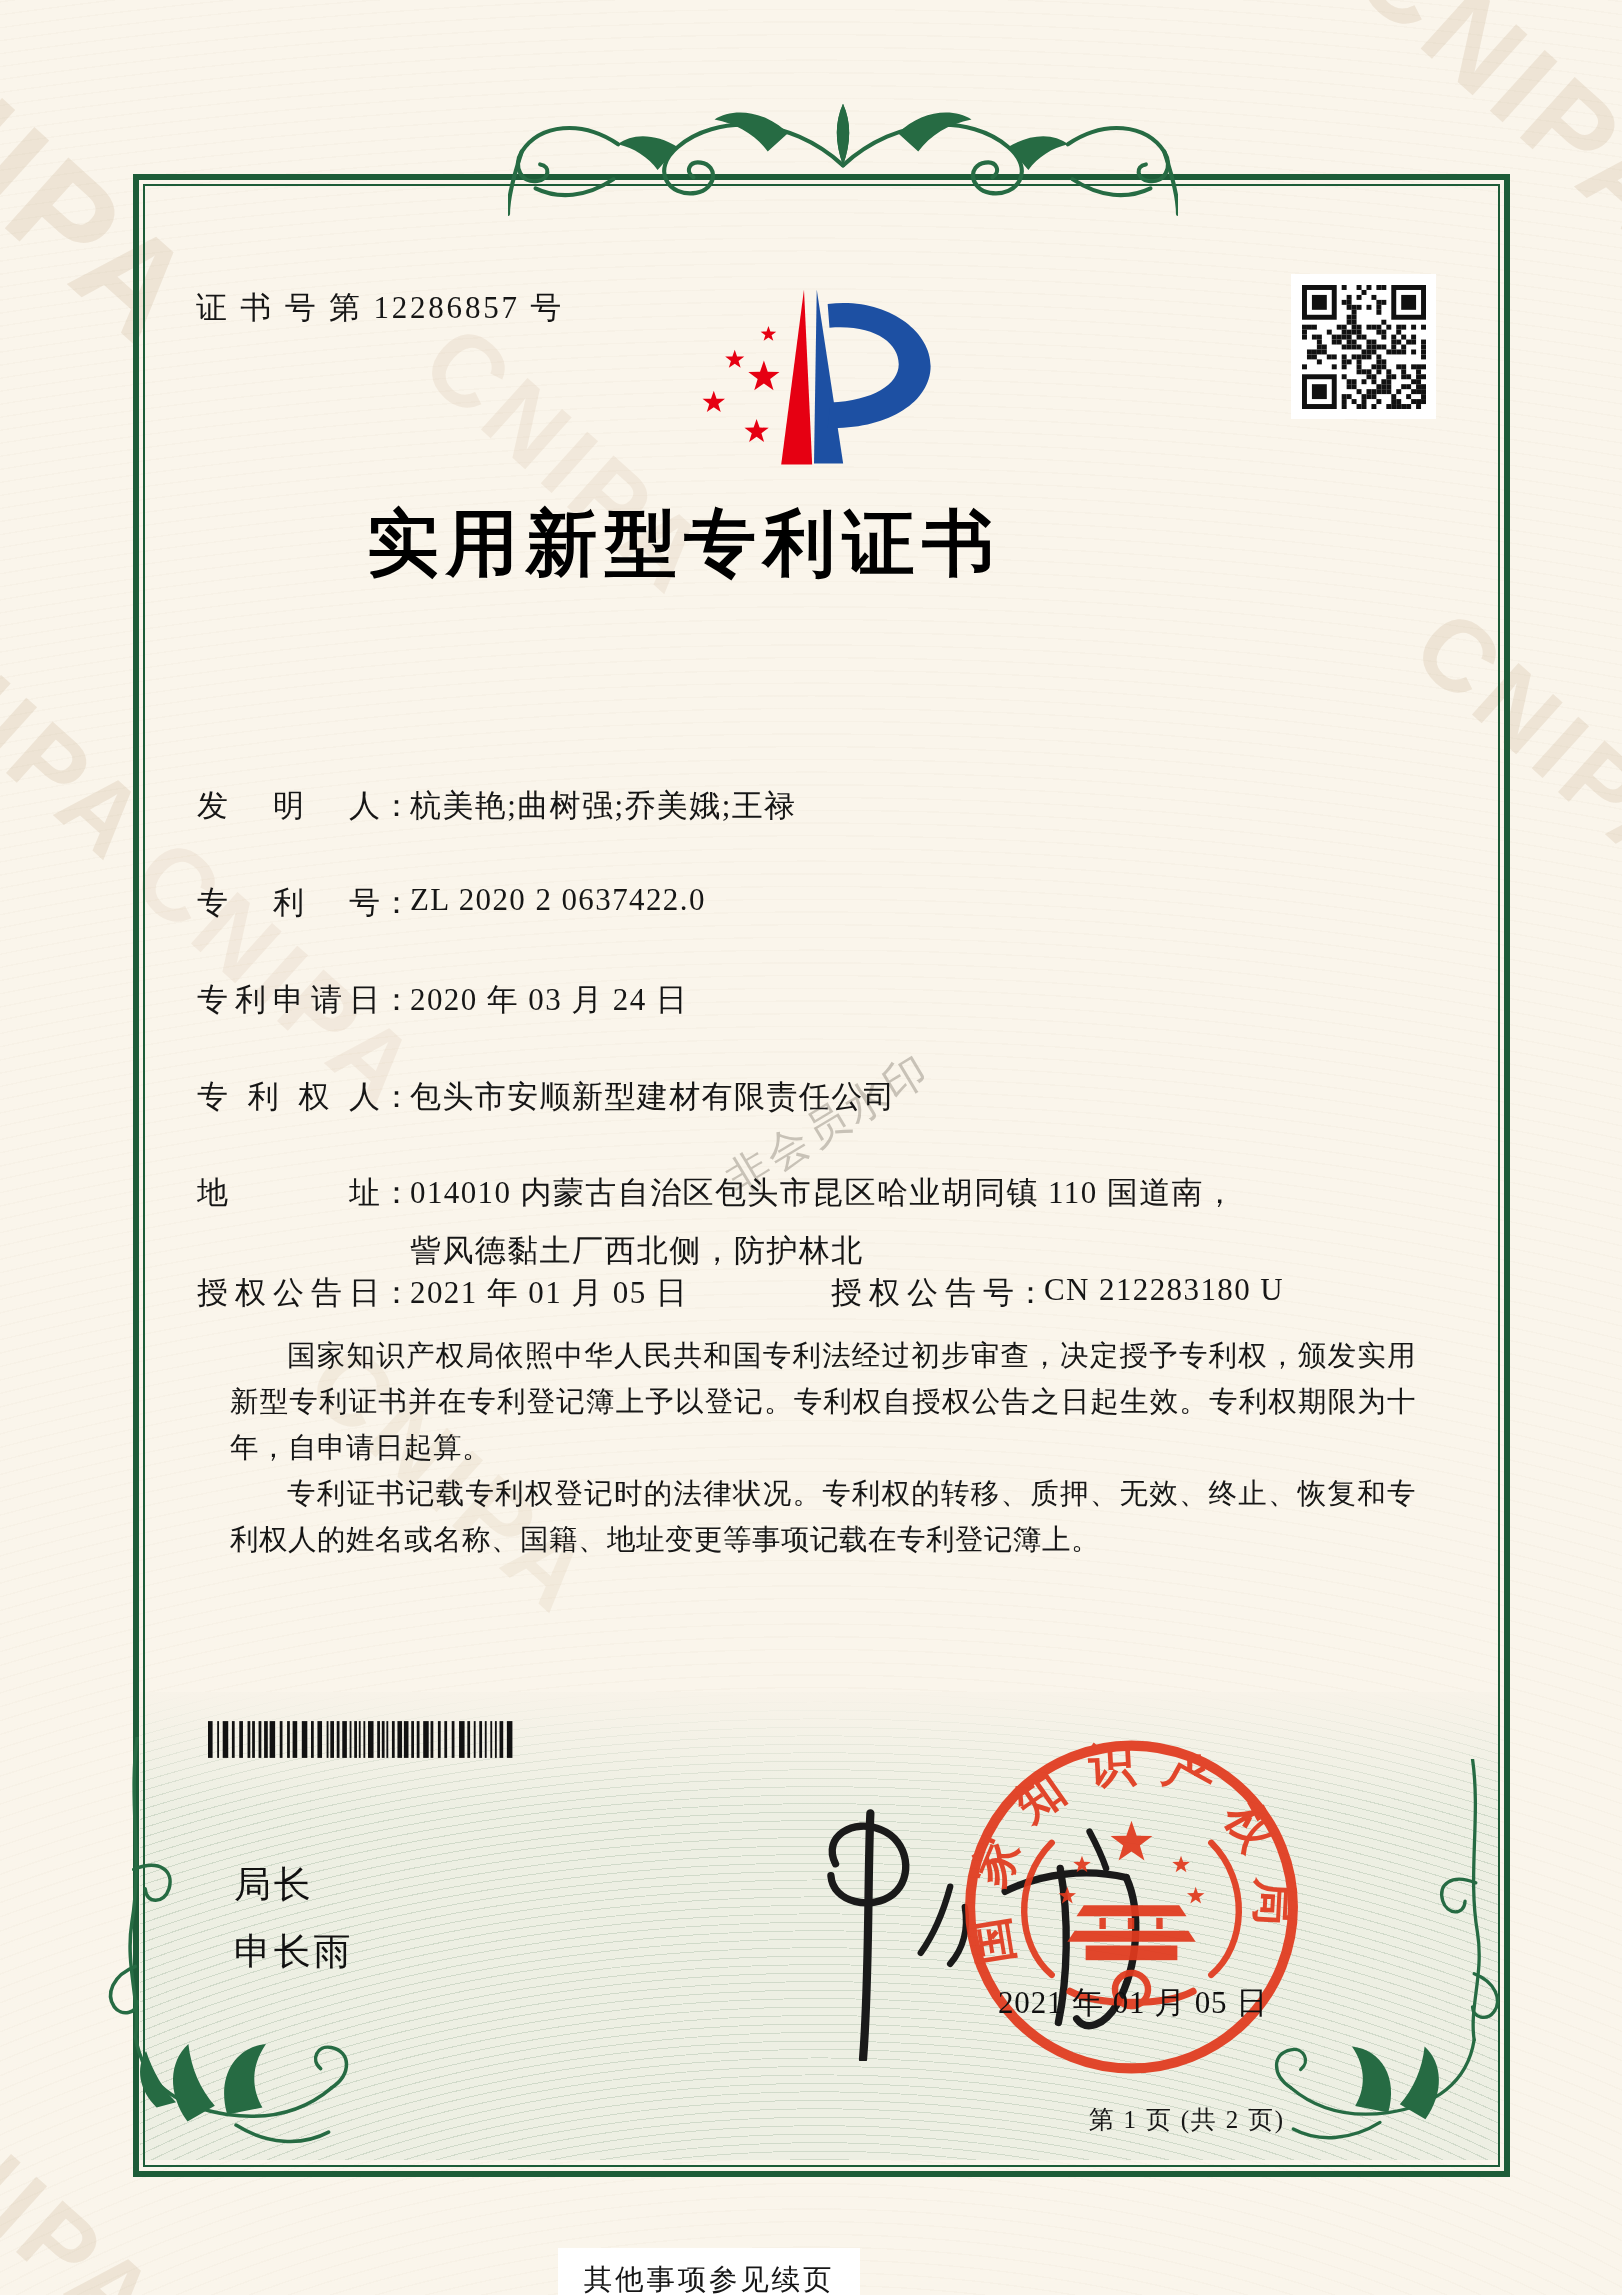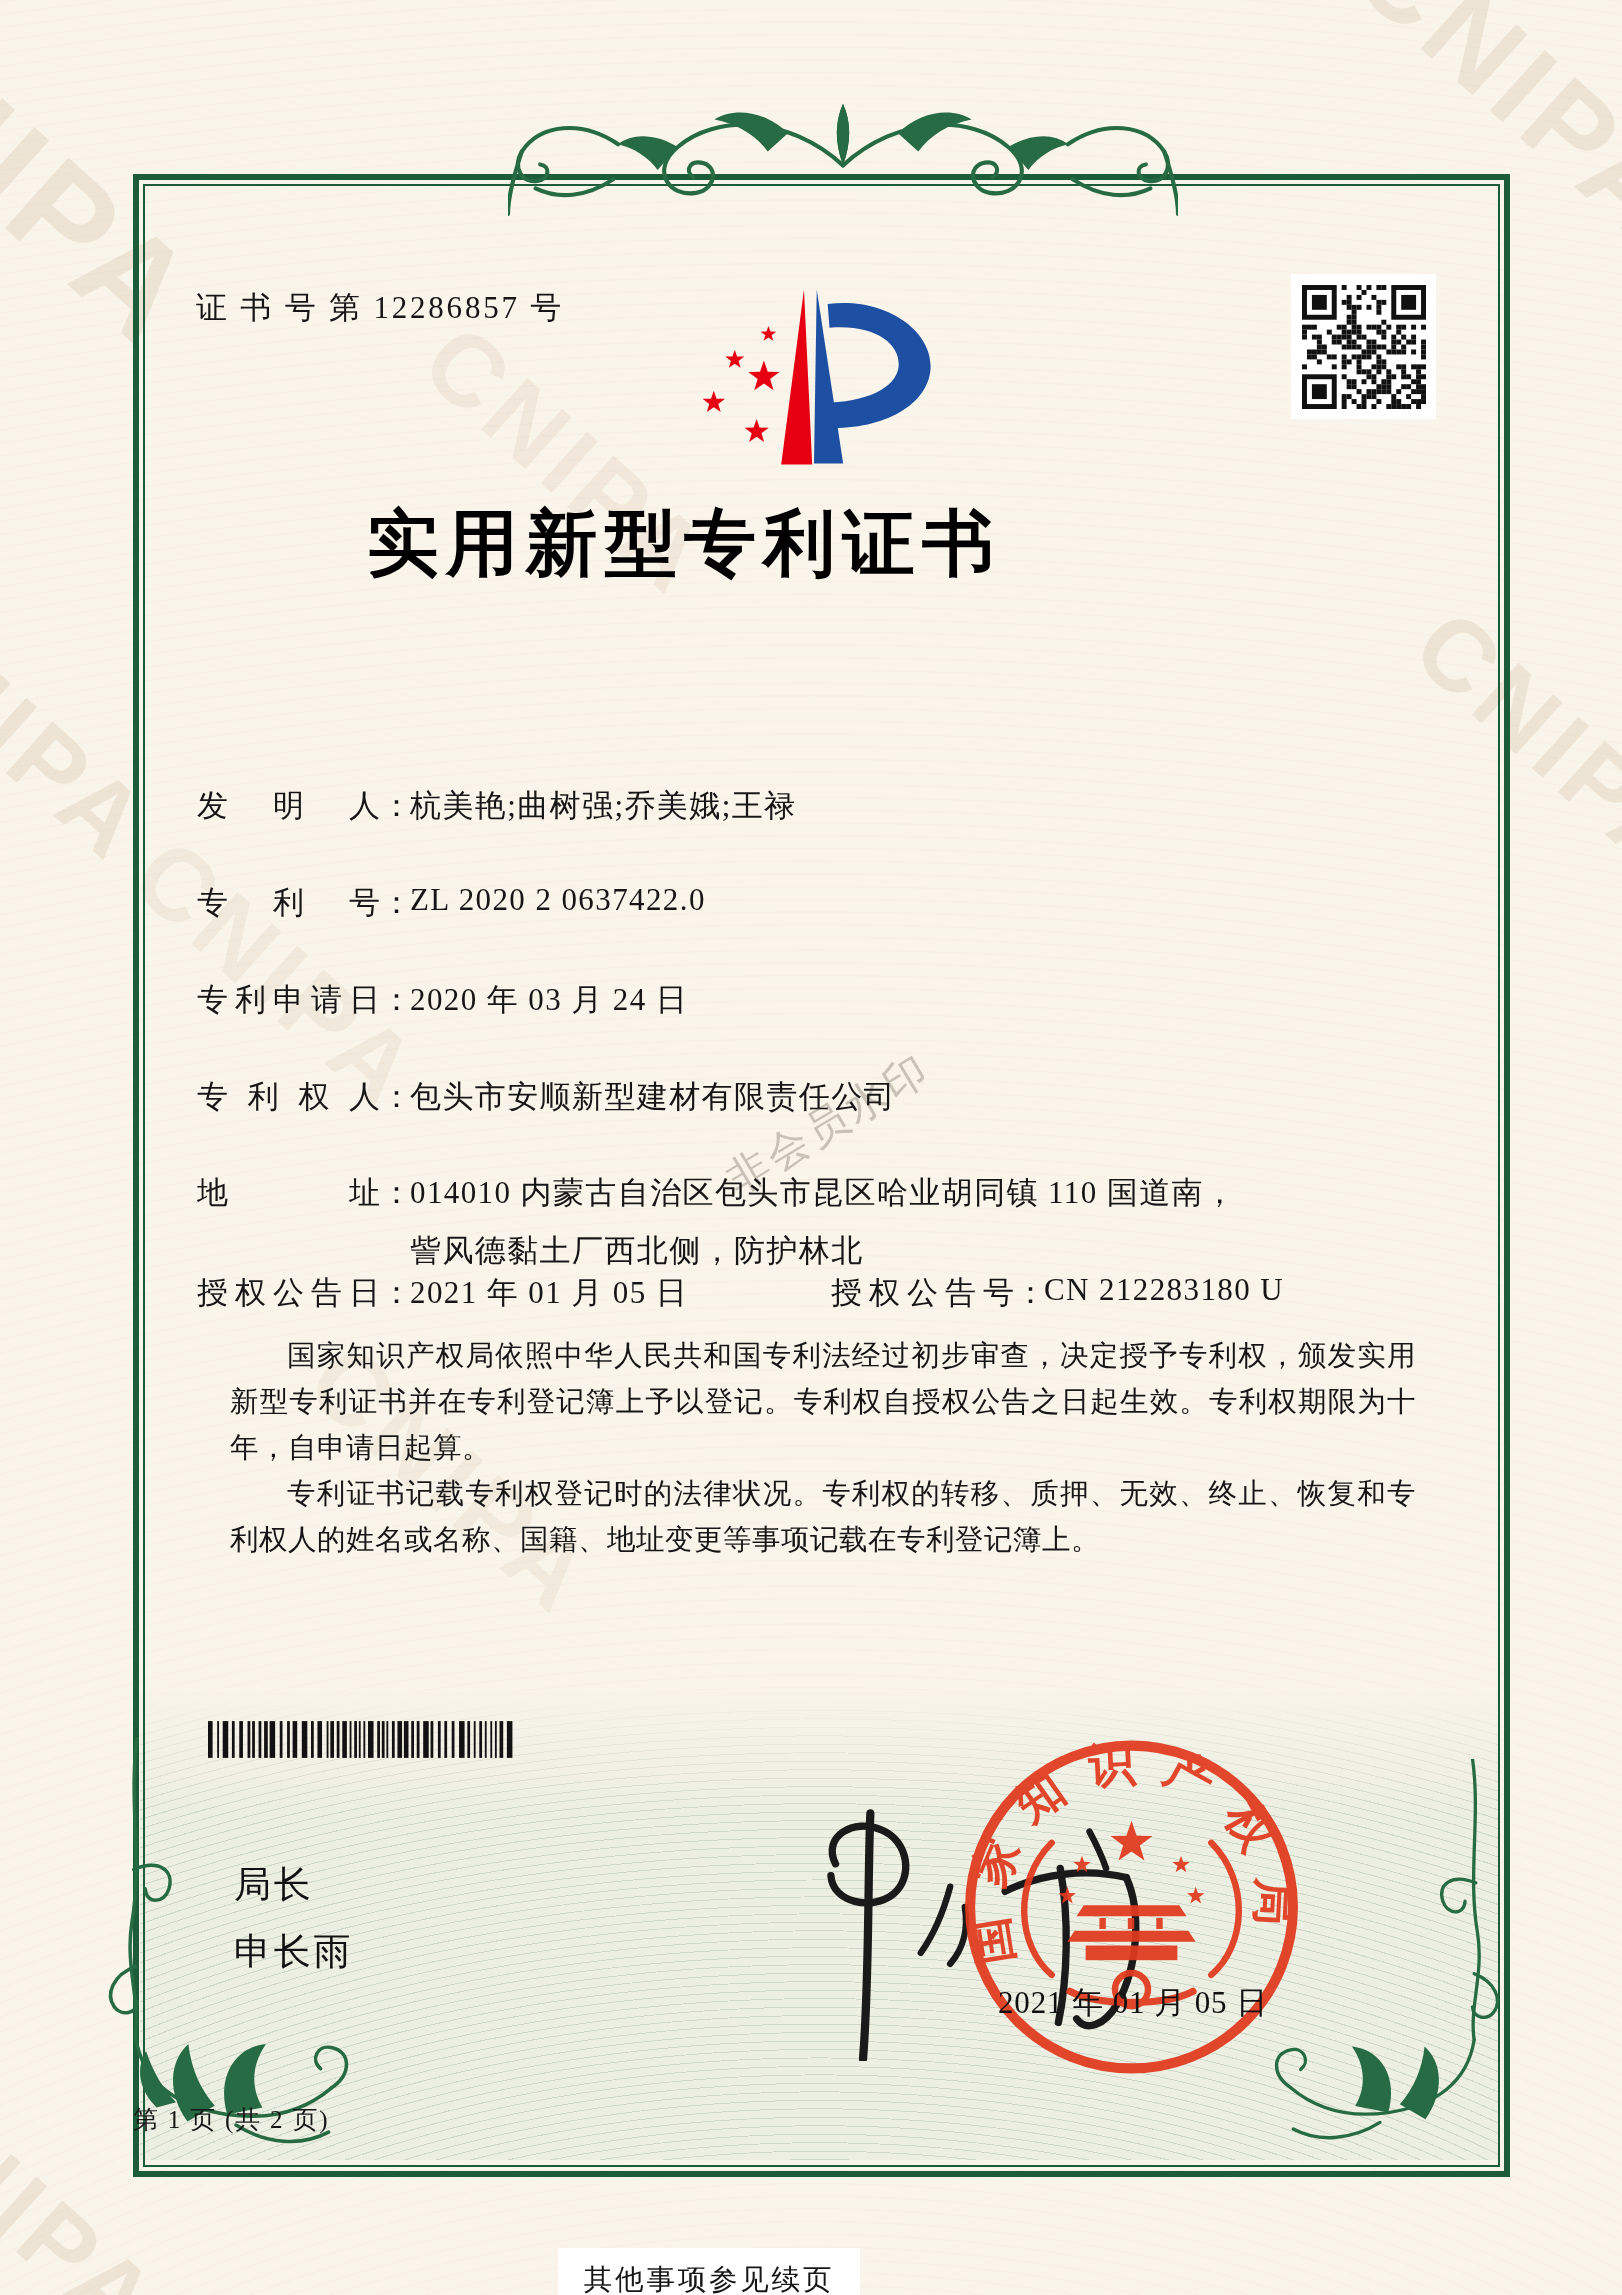--- a/index.html
+++ b/index.html
@@ -31,21 +31,21 @@
   .frow{position:absolute; left:197px; font-size:31px; letter-spacing:0.9px; white-space:nowrap;}
   .flabel{display:inline-block; width:184px; text-align:justify; text-align-last:justify; vertical-align:top;}
   .fcolon{display:inline-block; width:29px; vertical-align:top;}
   .fval{letter-spacing:1.4px;}
   .addr2{margin-left:213px; margin-top:15.6px; letter-spacing:1.4px;}
   .grant2{position:absolute; left:634px; top:0; white-space:nowrap;}
   .legal{left:230px; top:1333px; width:1186px; font-size:28.5px; line-height:46px; text-align:justify; letter-spacing:0.5px;}
   .legal p{margin:0; text-indent:2em;}
   .sign-label{left:234px; font-family:"Liberation Sans","DejaVu Sans",sans-serif; font-size:37px; letter-spacing:2.8px; color:#111; z-index:3;}
   .seal-date{left:973px; top:1982px; width:320px; text-align:center; font-size:31px; letter-spacing:0.9px; color:#101010; z-index:5;}
-  .pageno{left:133px; top:2103px; width:1152px; text-align:left; font-size:25px; letter-spacing:1.8px; z-index:3;}
+  .pageno{left:133px; top:2103px; width:1152px; text-align:right; font-size:25px; letter-spacing:1.8px; z-index:3;}
   .note-wrap{left:133px; top:2248px; width:1152px; text-align:center; z-index:3;}
   .note{display:inline-block; background:#ffffff; padding:13px 26px; font-size:28.5px; letter-spacing:2.8px;}
   .qr-box{left:1291px; top:274px; width:145px; height:145px; background:#fff; z-index:3;}
   .qr-box svg{position:absolute; left:11px; top:11px;}
   .seal{left:960px; top:1725px; z-index:4; opacity:.93;}
   .sig{left:785px; top:1795px; z-index:3;}
   .barcode{left:208px; top:1721px; z-index:3;}
   .logo{left:691px; top:285px; z-index:3;}
   .band{left:508px; top:77px; z-index:2;}
   .corner-bl{left:103px; top:1737px; z-index:2;}

